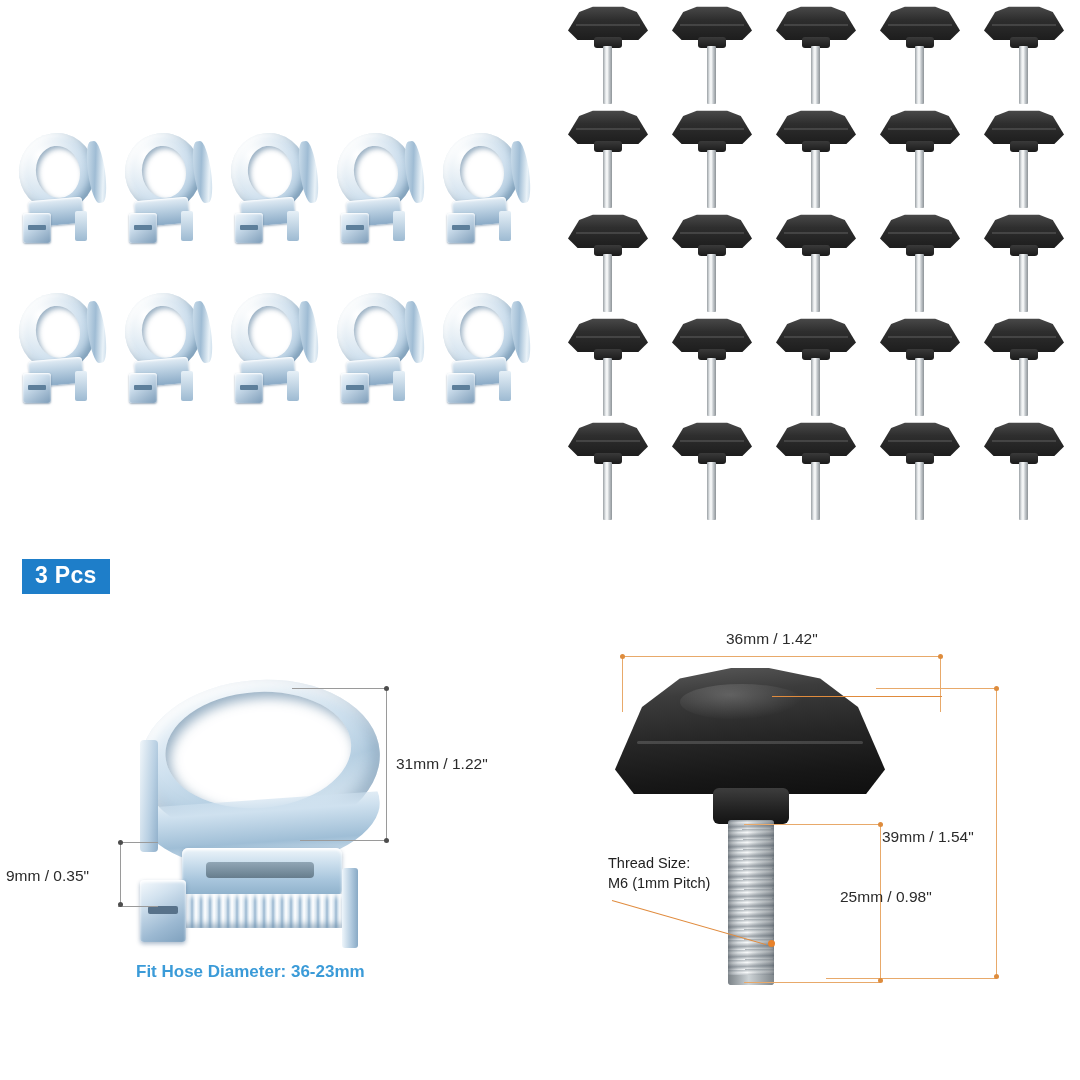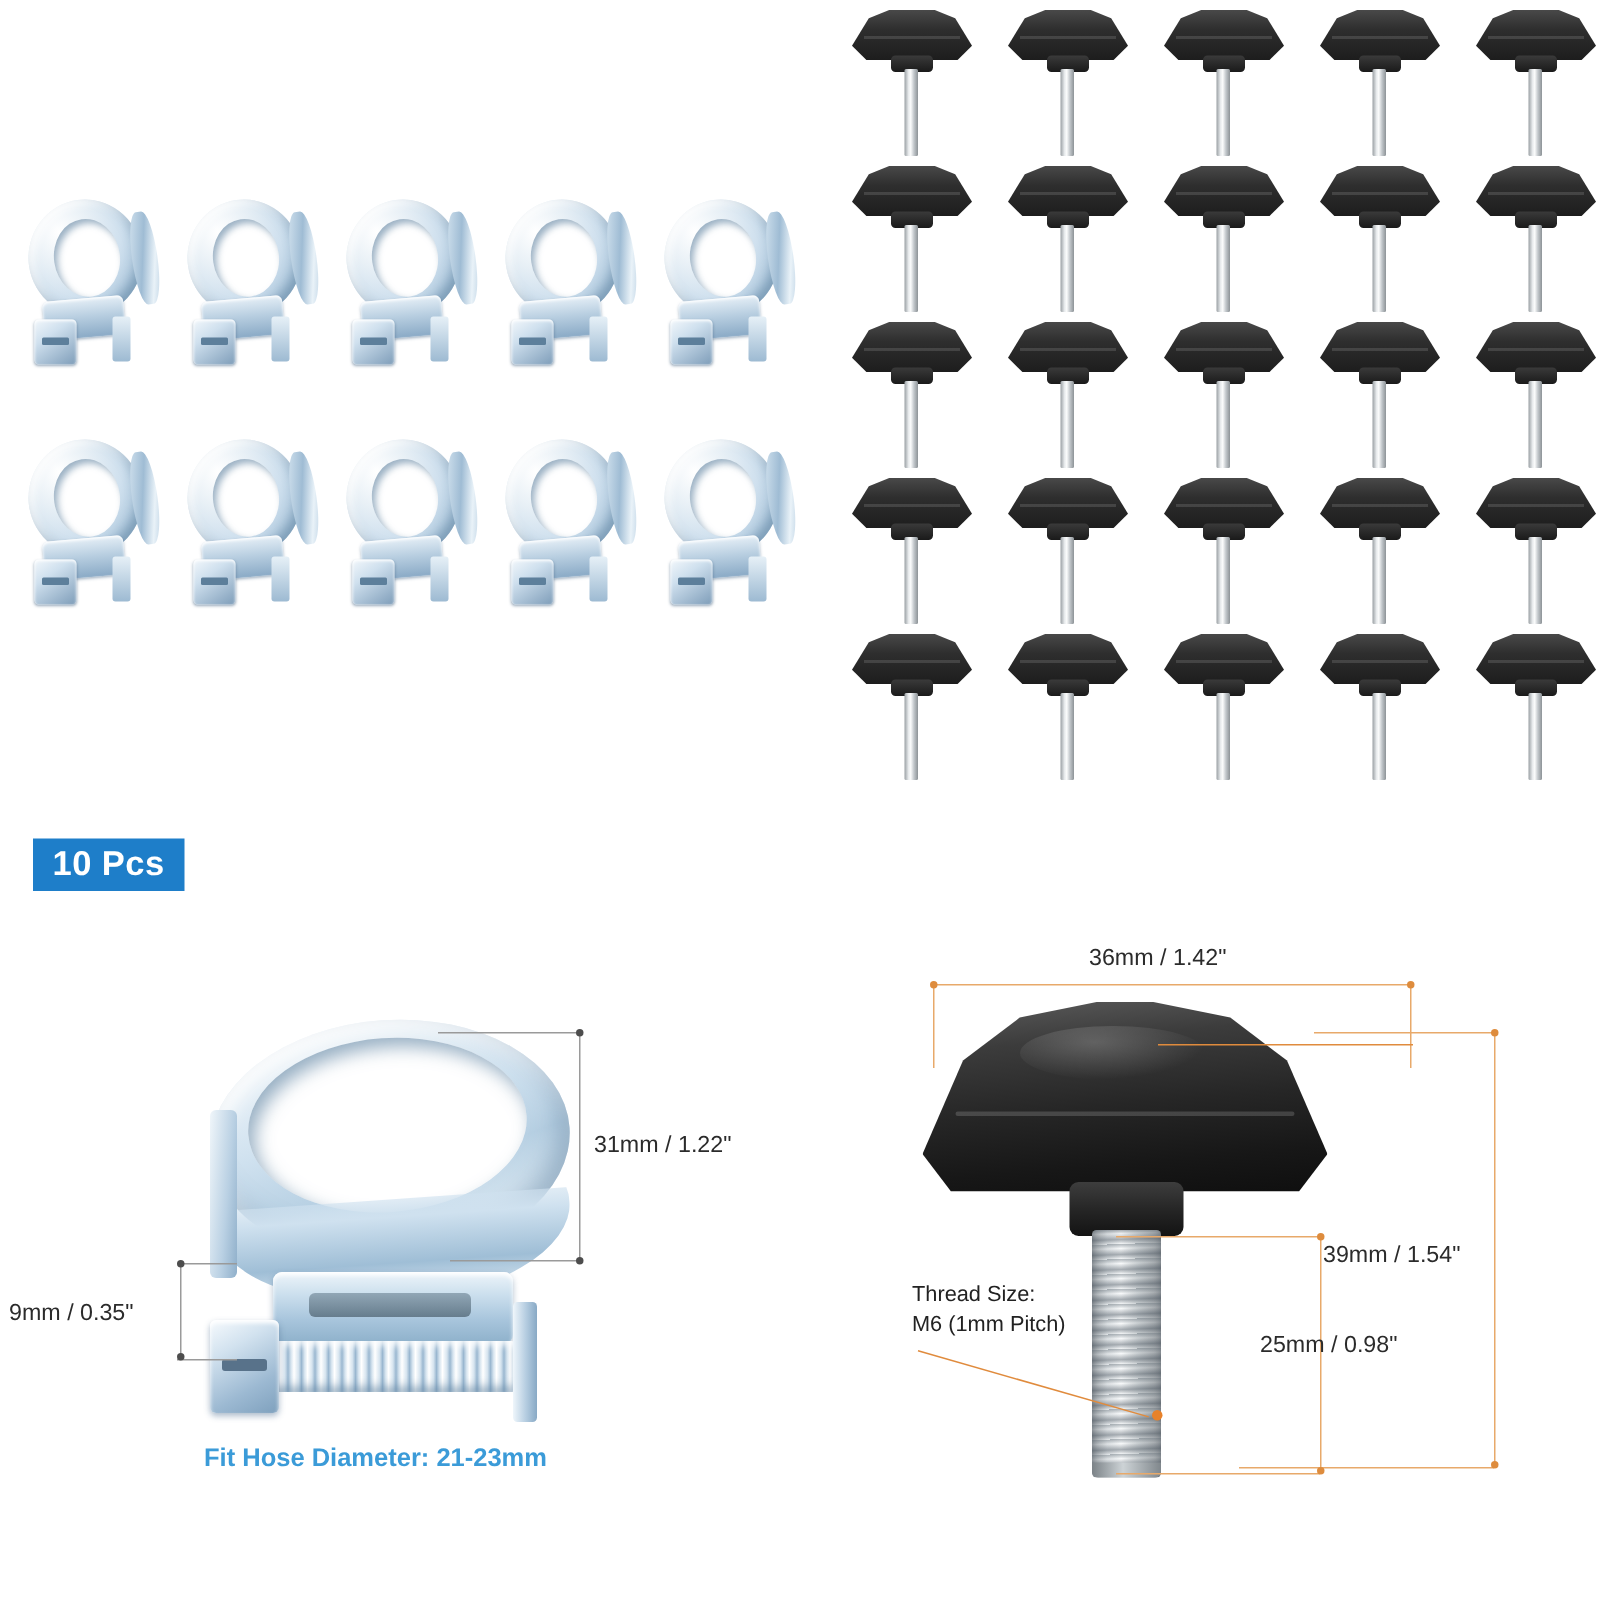--- a/index.html
+++ b/index.html
@@ -404,21 +404,21 @@
       </div>
     <div class="knob-cell">
         <div class="knob-mini">
           <div class="kn-head"></div>
           <div class="kn-collar"></div>
           <div class="kn-stem"></div>
         </div>
       </div>
   </div>
 
-  <div id="pcs-badge">10 Pcs</div>
+  <div id="pcs-badge">3 Pcs</div>
 
   <div class="diagram" id="clamp-diagram">
 
     <div id="clamp-art">
       <div class="bc-ring"></div>
       <div class="bc-band-bottom"></div>
       <div class="bc-left-tab"></div>
       <div class="bc-housing"></div>
       <div class="bc-thread"></div>
       <div class="bc-bolt-head"></div>
@@ -432,21 +432,21 @@
     <div class="tick-g" style="left:384px;top:218px;"></div>
     <div class="dim-label" style="left:396px;top:135px;">31mm / 1.22"</div>
 
     <div class="dim-g h" style="left:118px;top:222px;width:40px;"></div>
     <div class="dim-g h" style="left:118px;top:286px;width:40px;"></div>
     <div class="dim-g v" style="left:120px;top:222px;height:64px;"></div>
     <div class="tick-g" style="left:118px;top:220px;"></div>
     <div class="tick-g" style="left:118px;top:282px;"></div>
     <div class="dim-label" style="left:6px;top:247px;">9mm / 0.35"</div>
 
-    <div id="fit-note" style="position:absolute;left:136px;top:342px;">Fit Hose Diameter: 21-23mm</div>
+    <div id="fit-note" style="position:absolute;left:136px;top:342px;">Fit Hose Diameter: 36-23mm</div>
   </div>
 
   <div class="diagram" id="knob-diagram">
 
     <div id="knob-art">
       <div class="bk-head"></div>
       <div class="bk-collar"></div>
       <div class="bk-stem"></div>
     </div>
 

